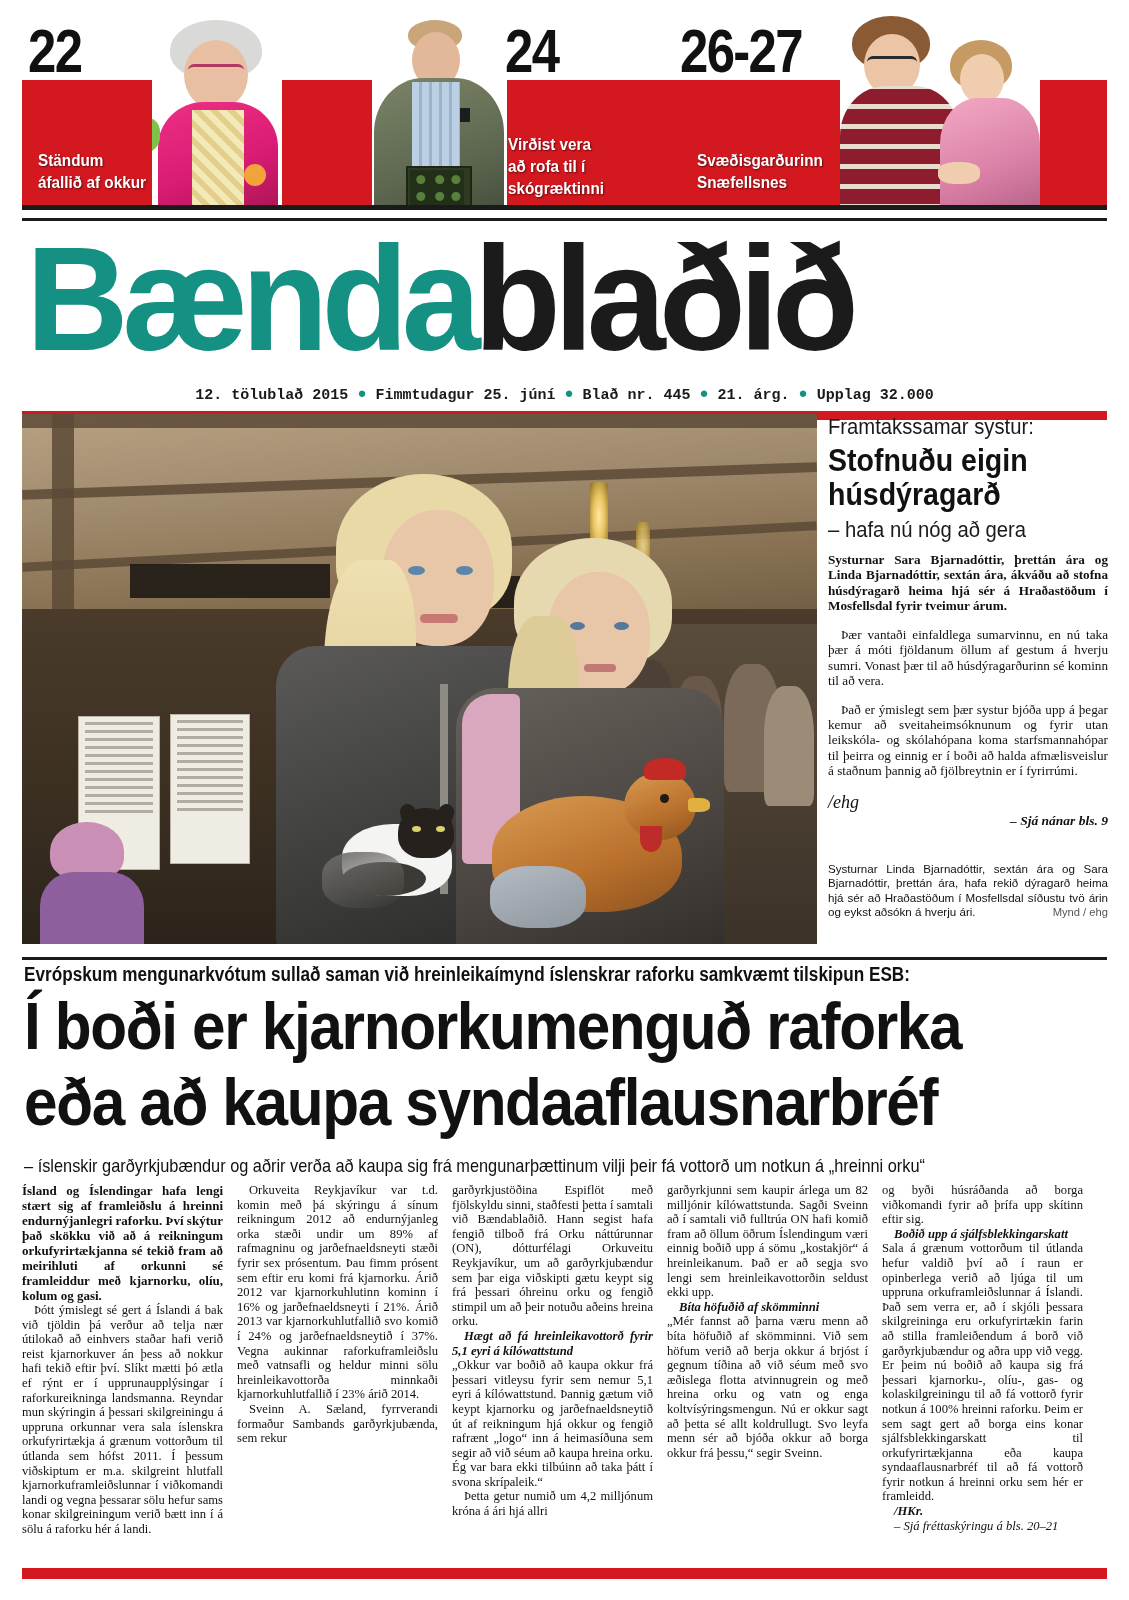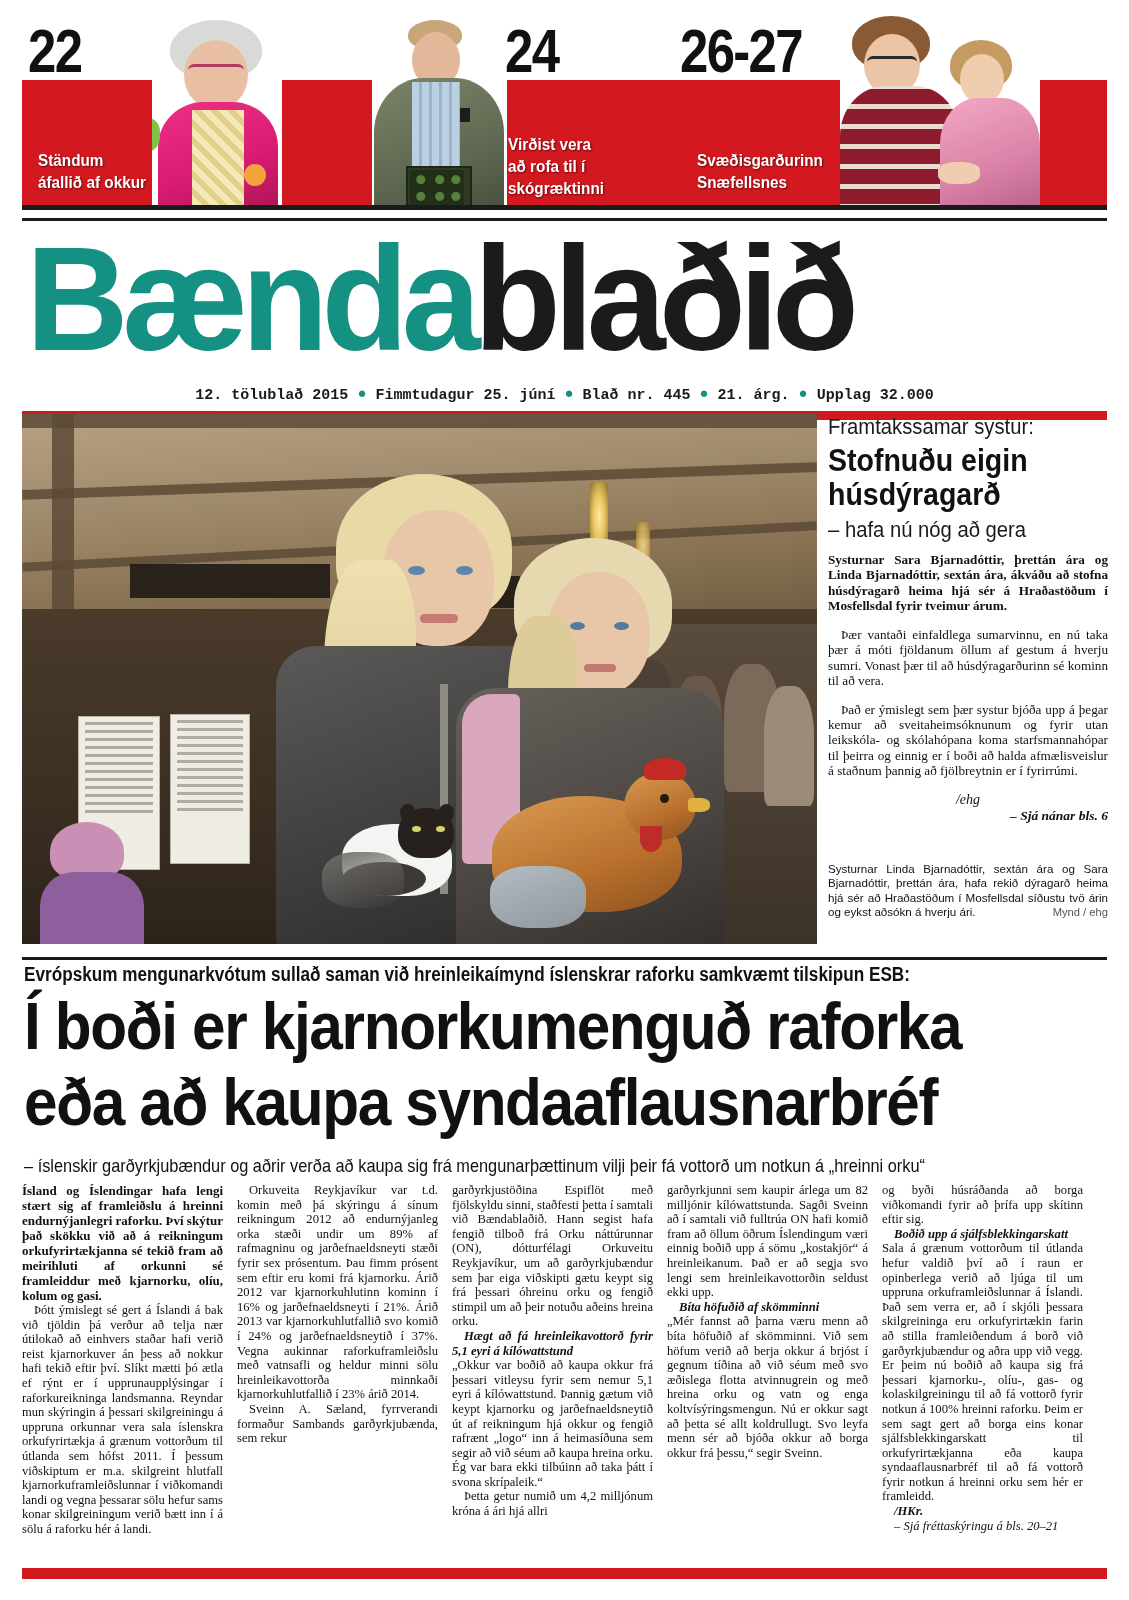--- a/index.html
+++ b/index.html
@@ -97,21 +97,21 @@
     margin-top:5px;transform:scaleX(.92);transform-origin:left top;
   }
   .sb-lead{
     font-family:"Liberation Serif",serif;font-weight:bold;font-size:13.2px;line-height:15.4px;
     text-align:justify;margin-top:9px;
   }
   .sb-body{
     font-family:"Liberation Serif",serif;font-size:13.2px;line-height:15.4px;
     text-align:justify;text-indent:13px;margin-top:0;
   }
-  .sb-byline{text-align:center;font-style:italic;font-size:14px;}
+  .sb-byline{text-align:left;font-style:italic;font-size:18px;}
   .sb-see{text-align:right;font-style:italic;font-weight:bold;font-size:13.5px;}
   .sb-capt{
     position:absolute;left:828px;top:862px;width:280px;
     font-family:"Liberation Sans",sans-serif;font-size:11.6px;line-height:14.4px;
     text-align:justify;color:#111;
   }
   .sb-credit{float:right;color:#555;font-size:11.2px;}
 
   
   .rule-thick{position:absolute;left:22px;top:957px;width:1085px;height:3px;background:#1a1a1a;}
@@ -339,21 +339,21 @@
 
   <div class="sidebar">
     <div class="sb-kicker">Framtakssamar systur:</div>
     <div class="sb-head">Stofnuðu eigin</div>
     <div class="sb-head" style="margin-top:0;">húsdýragarð</div>
     <div class="sb-sub">– hafa nú nóg að gera</div>
     <p class="sb-lead">Systurnar Sara Bjarnadóttir, þrettán ára og Linda Bjarnadóttir, sextán ára, ákváðu að stofna húsdýragarð heima hjá sér á Hraðastöðum í Mosfellsdal fyrir tveimur árum.</p>
     <p class="sb-body">Þær vantaði einfaldlega sumarvinnu, en nú taka þær á móti fjöldanum öllum af gestum á hverju sumri. Vonast þær til að húsdýragarðurinn sé kominn til að vera.</p>
     <p class="sb-body">Það er ýmislegt sem þær systur bjóða upp á þegar kemur að sveitaheimsóknunum og fyrir utan leikskóla- og skólahópana koma starfsmannahópar til þeirra og einnig er í boði að halda afmælisveislur á staðnum þannig að fjölbreytnin er í fyrirrúmi.</p>
     <div class="sb-byline">/ehg</div>
-    <div class="sb-see">– Sjá nánar bls. 6</div>
+    <div class="sb-see">– Sjá nánar bls. 9</div>
   </div>
 
   <div class="sb-capt">
     <span>Systurnar Linda Bjarnadóttir, sextán ára og Sara Bjarnadóttir, þrettán ára, hafa rekið dýragarð heima hjá sér að Hraðastöðum í Mosfellsdal síðustu tvö árin og eykst aðsókn á hverju ári.</span>
     <span class="sb-credit">Mynd / ehg</span>
   </div>
 
   <div class="rule-thick"></div>
   <div class="kicker">Evrópskum mengunarkvótum sullað saman við hreinleikaímynd íslenskrar raforku samkvæmt tilskipun ESB:</div>
   <div class="headline">

